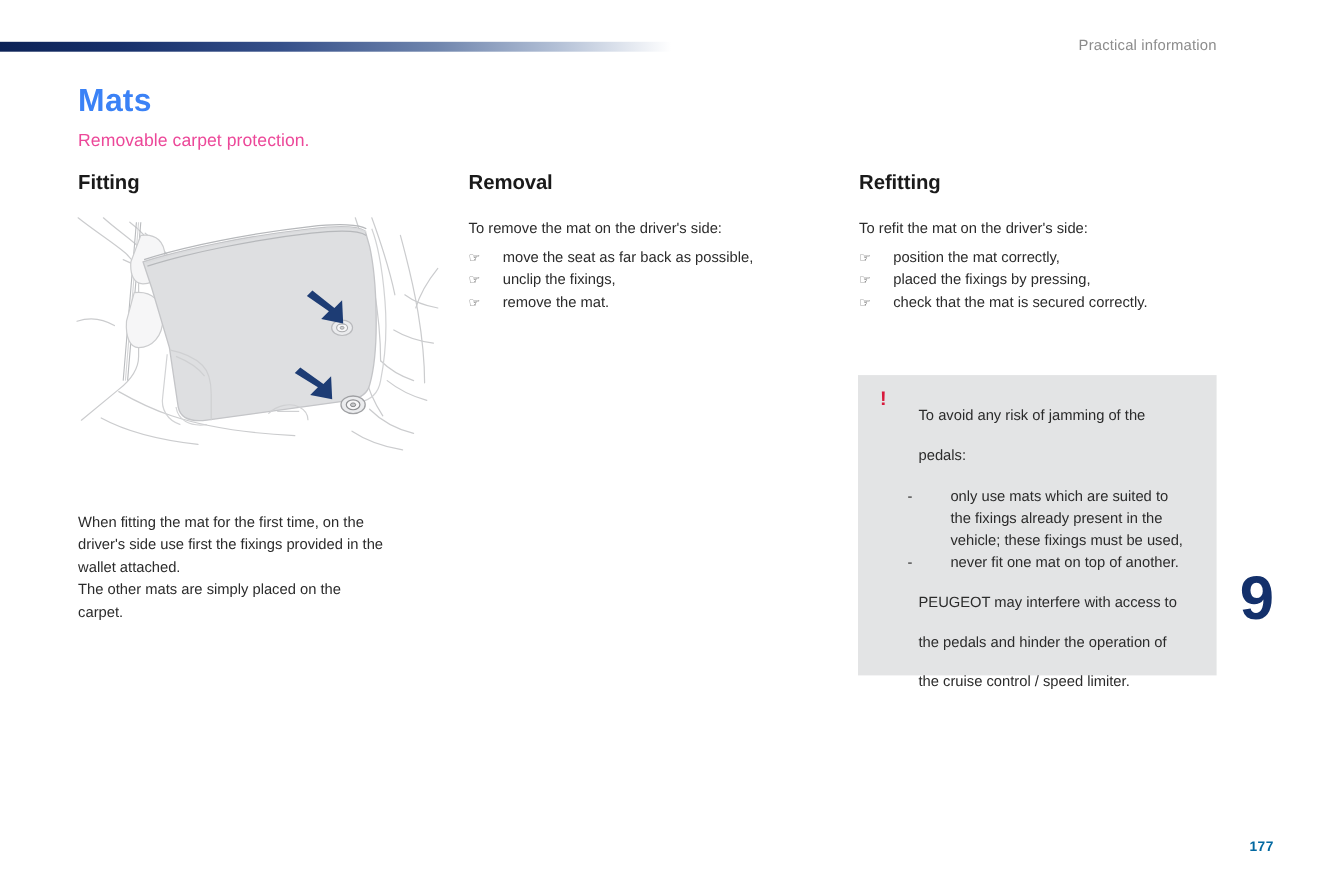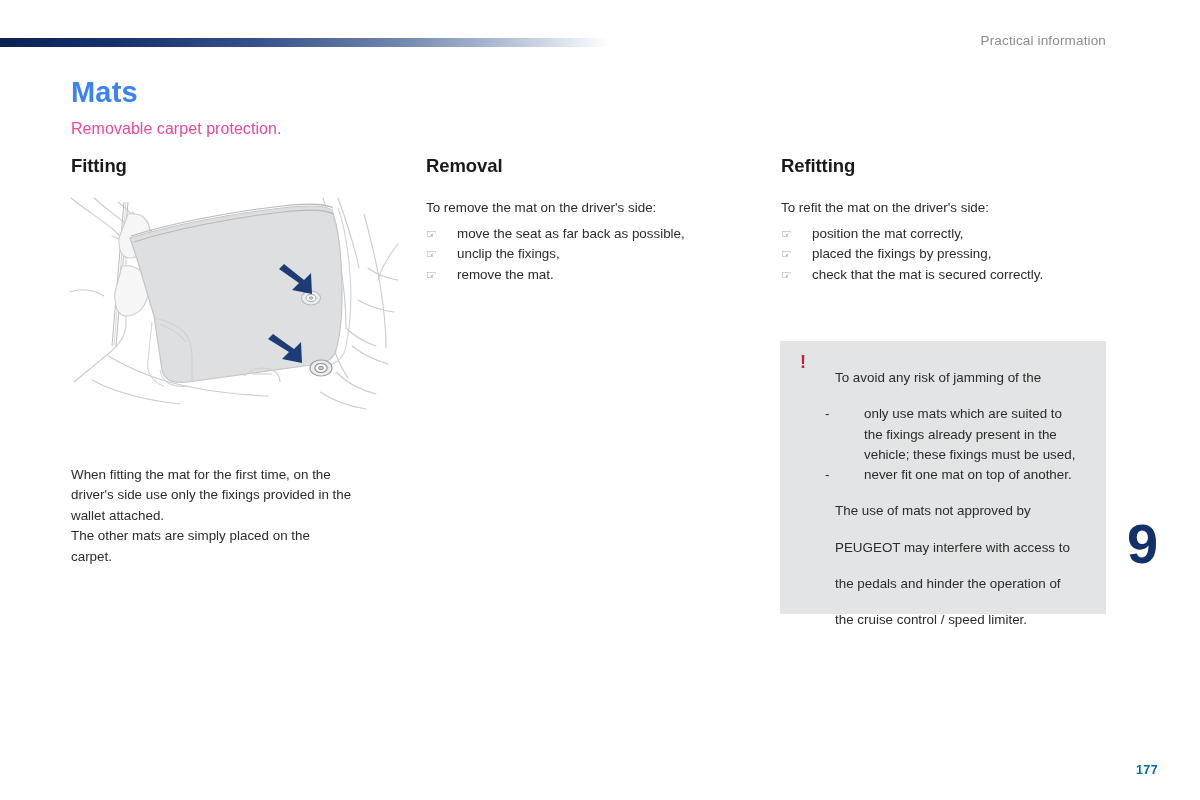--- a/index.html
+++ b/index.html
@@ -313,21 +313,21 @@
                L214 163
                L221 156
                L200 143
                Z" fill="#1d3c74"></path>
     </g>
   </svg>
 </div>
 
 <div class="fitting-note">
   <p>When fitting the mat for the first time, on the</p>
-  <p>driver's side use only the fixings provided in the</p>
+  <p>driver's side use first the fixings provided in the</p>
   <p>wallet attached.</p>
   <p>The other mats are simply placed on the</p>
   <p>carpet.</p>
 </div>
 
 <div class="col col-2">
   <h2 class="col-head">Removal</h2>
   <p class="col-intro">To remove the mat on the driver's side:</p>
   <ul class="hand-list">
     <li>
@@ -361,37 +361,37 @@
       <span class="hand-icon">☞</span>
       <span>check that the mat is secured correctly.</span>
     </li>
   </ul>
 </div>
 
 <div class="warning-box">
   <div class="warning-bang">!</div>
   <div class="warning-body">
     <p>To avoid any risk of jamming of the</p>
+    <p>pedals:</p>
     <ul class="warning-sublist">
       <li>
         <span class="dash">-</span>
         <span>only use mats which are suited to</span>
       </li>
       <li>
         <span>the fixings already present in the</span>
       </li>
       <li>
         <span>vehicle; these fixings must be used,</span>
       </li>
       <li>
         <span class="dash">-</span>
         <span>never fit one mat on top of another.</span>
       </li>
     </ul>
-    <p>The use of mats not approved by</p>
     <p>PEUGEOT may interfere with access to</p>
     <p>the pedals and hinder the operation of</p>
     <p>the cruise control / speed limiter.</p>
   </div>
 </div>
 
 <div class="chapter-badge">9</div>
 <div class="folio">177</div>
 
 </body></html>

